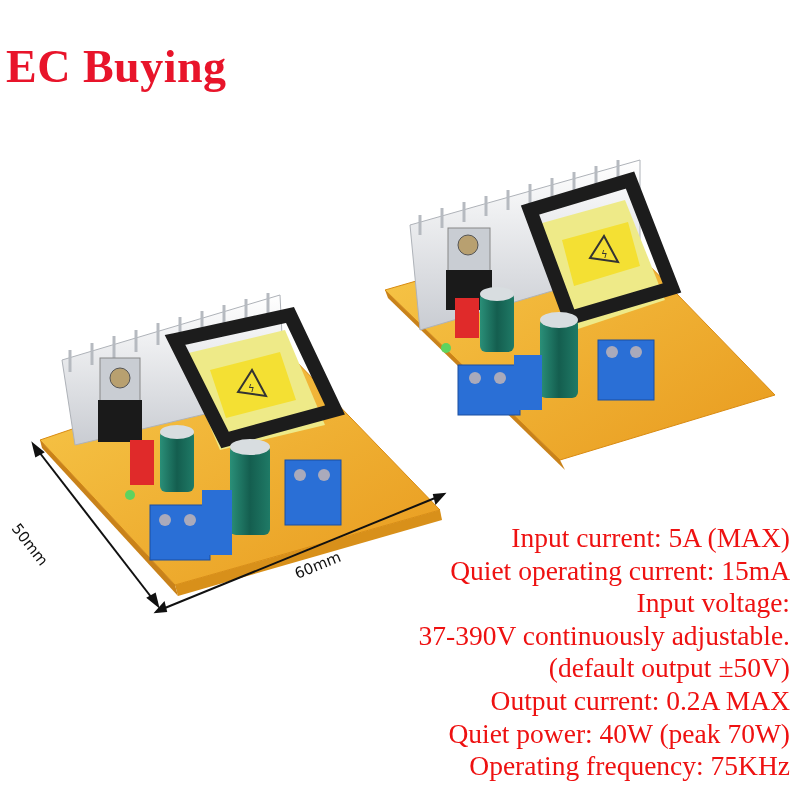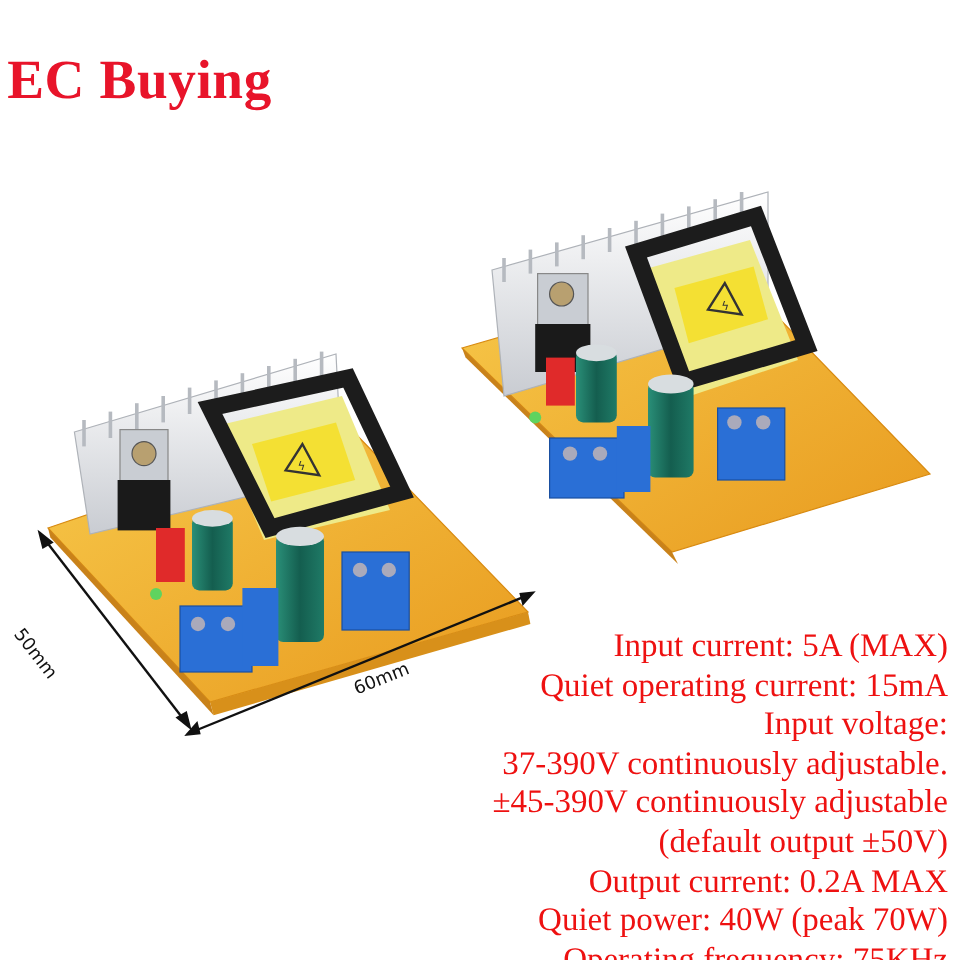--- a/index.html
+++ b/index.html
@@ -138,19 +138,18 @@
   </svg>
 
   <div class="dim-label" style="left:22px;top:520px;transform:rotate(52deg);transform-origin:left top;">50mm</div>
   <div class="dim-label" style="left:292px;top:566px;transform:rotate(-22deg);transform-origin:left top;">60mm</div>
 
   <div class="specs">
     <div>Input current: 5A (MAX)</div>
     <div>Quiet operating current: 15mA</div>
     <div>Input voltage:</div>
     <div>37-390V continuously adjustable.</div>
-    <div>±45-390V continuously adjustable</div>
     <div>(default output ±50V)</div>
     <div>Output current: 0.2A MAX</div>
     <div>Quiet power: 40W (peak 70W)</div>
     <div>Operating frequency: 75KHz</div>
   </div>
 </div>
 
 </body></html>

